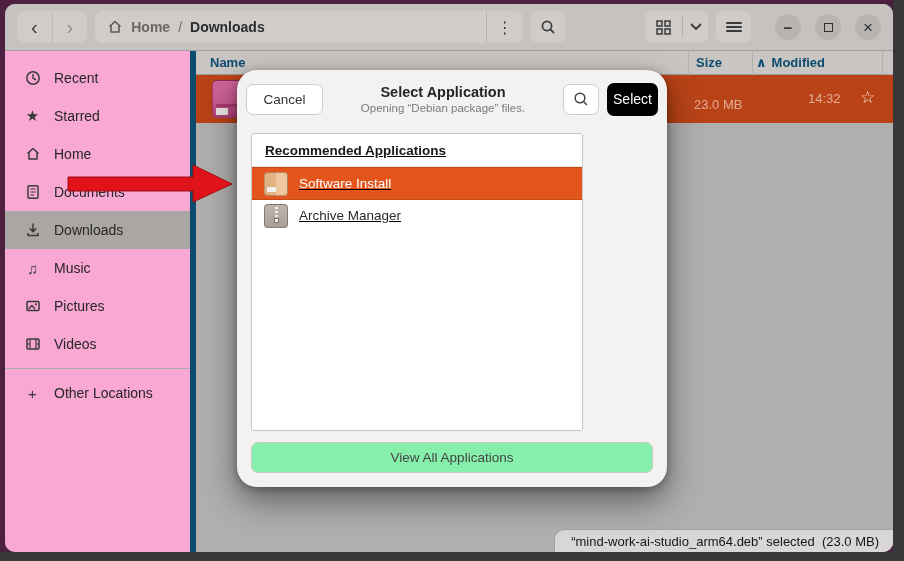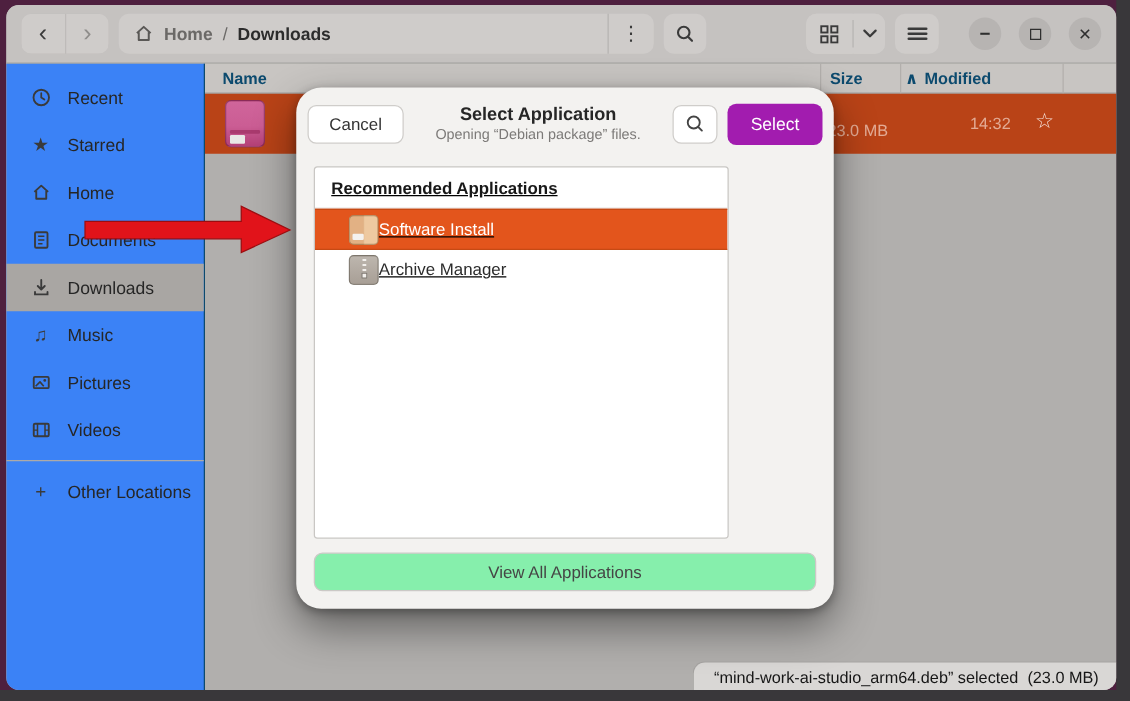--- a/index.html
+++ b/index.html
@@ -39,21 +39,21 @@
   .circle { width:26px; height:26px; border-radius:50%; background:#b7b4b2; border:none;
             display:flex; align-items:center; justify-content:center; color:#2f2f2f; }
   .glyph-min { font-size:15px; font-weight:bold; line-height:1; }
   .glyph-max { width:9px; height:9px; border:1.6px solid #2f2f2f; }
   .glyph-close { font-size:17px; line-height:1; }
   .hamb { width:16px; height:10px; display:flex; flex-direction:column; justify-content:space-between; }
   .hamb span { display:block; height:1.8px; background:#3a3a3a; border-radius:1px; }
 
   
   .winbody { position:absolute; top:47px; left:0; right:0; bottom:0; display:flex; }
-  .sidebar { width:159px; background:#3b82f6; border-right:1px solid #0c4a6e; position:relative; padding-top:8px; }
+  .sidebar { width:191px; background:#f9a8d4; border-right:6px solid #0c4a6e; position:relative; padding-top:8px; }
   .side-item { height:38px; display:flex; align-items:center; gap:13px; padding-left:19px;
                font-size:14px; color:#262626; }
   .side-item.selected { background:#a9a6a3; }
   .side-item .sicon { width:17px; text-align:center; color:#3a3a3a; font-size:15px; display:flex; justify-content:center; }
   .side-sep { height:1px; background:#adaaa7; margin:5px 0; }
 
   .content { flex:1; position:relative; background:#b1afad; }
   .list-header { position:absolute; top:0; left:0; right:0; height:24px; background:#c8c5c2;
                  border-bottom:1px solid #9d9b99; font-size:13px; font-weight:bold; color:#0c4a6e; }
   .lh-name { position:absolute; left:14px; top:4px; }
@@ -80,28 +80,28 @@
   .dialog { position:absolute; left:237px; top:70px; width:430px; height:417px; background:#f3f2f0;
             border-radius:20px; box-shadow:0 14px 34px rgba(0,0,0,.45), 0 2px 8px rgba(0,0,0,.3); z-index:10; }
   .dlg-header { height:58px; display:flex; align-items:center; padding:0 9px; gap:8px; }
   .dlg-btn { height:31px; border-radius:7px; border:1px solid #cfcdca; background:#ffffff;
              font-size:13.5px; color:#333; font-family:inherit; display:flex; align-items:center; justify-content:center; }
   .dlg-cancel { width:77px; }
   .dlg-search { width:36px; }
   .dlg-titlebox { flex:1; text-align:center; line-height:1.25; }
   .dlg-title { font-size:14.5px; font-weight:bold; color:#262626; }
   .dlg-subtitle { font-size:11.5px; color:#7c7a78; }
-  .dlg-select { width:76px; height:33px; border-radius:7px; border:none; background:#a21caf;
+  .dlg-select { width:51px; height:33px; border-radius:7px; border:none; background:#000000;
                 color:#fff; font-size:14px; font-family:inherit; display:flex; align-items:center; justify-content:center; }
 
   .app-frame { position:absolute; left:14px; top:63px; width:332px; height:298px; background:#ffffff;
                border:1px solid #c9c7c4; border-radius:3px; overflow:hidden;text-decoration:underline; }
   .section-header { height:33px; display:flex; align-items:center; padding-left:13px;
                     font-size:13.5px; font-weight:bold; color:#181818; border-bottom:1px solid #e3e1df; }
-  .app-row { height:31px; display:flex; align-items:center; padding-left:27px; 
+  .app-row { height:31px; display:flex; align-items:center; padding-left:12px; gap:11px;
              font-size:13.5px; color:#2b2b2b; }
   .app-row.selected { background:#e3551c; color:#ffffff;
                       border-top:1px solid #c64a14; border-bottom:1px solid #c64a14; height:33px; }
   .app-icon { width:24px; height:24px; border-radius:4px; position:relative; flex:0 0 auto; }
   .icon-software { background:linear-gradient(90deg,#e2b184 0%,#e2b184 48%,#caa071 50%,#eec9a0 52%,#eec9a0 100%);
                    border:1px solid rgba(90,50,10,.35); }
   .icon-software .chip { position:absolute; left:2px; bottom:3px; width:9px; height:5px; background:#f4f2ef; border-radius:1px; }
   .icon-archive { background:linear-gradient(180deg,#bdb6ae,#a89f96); border:1px solid rgba(60,55,45,.4); }
   .icon-archive .zip { position:absolute; left:10px; top:2px; width:3px; height:12px;
                        background:repeating-linear-gradient(180deg,#f2efec 0 2px,transparent 2px 4px); }

